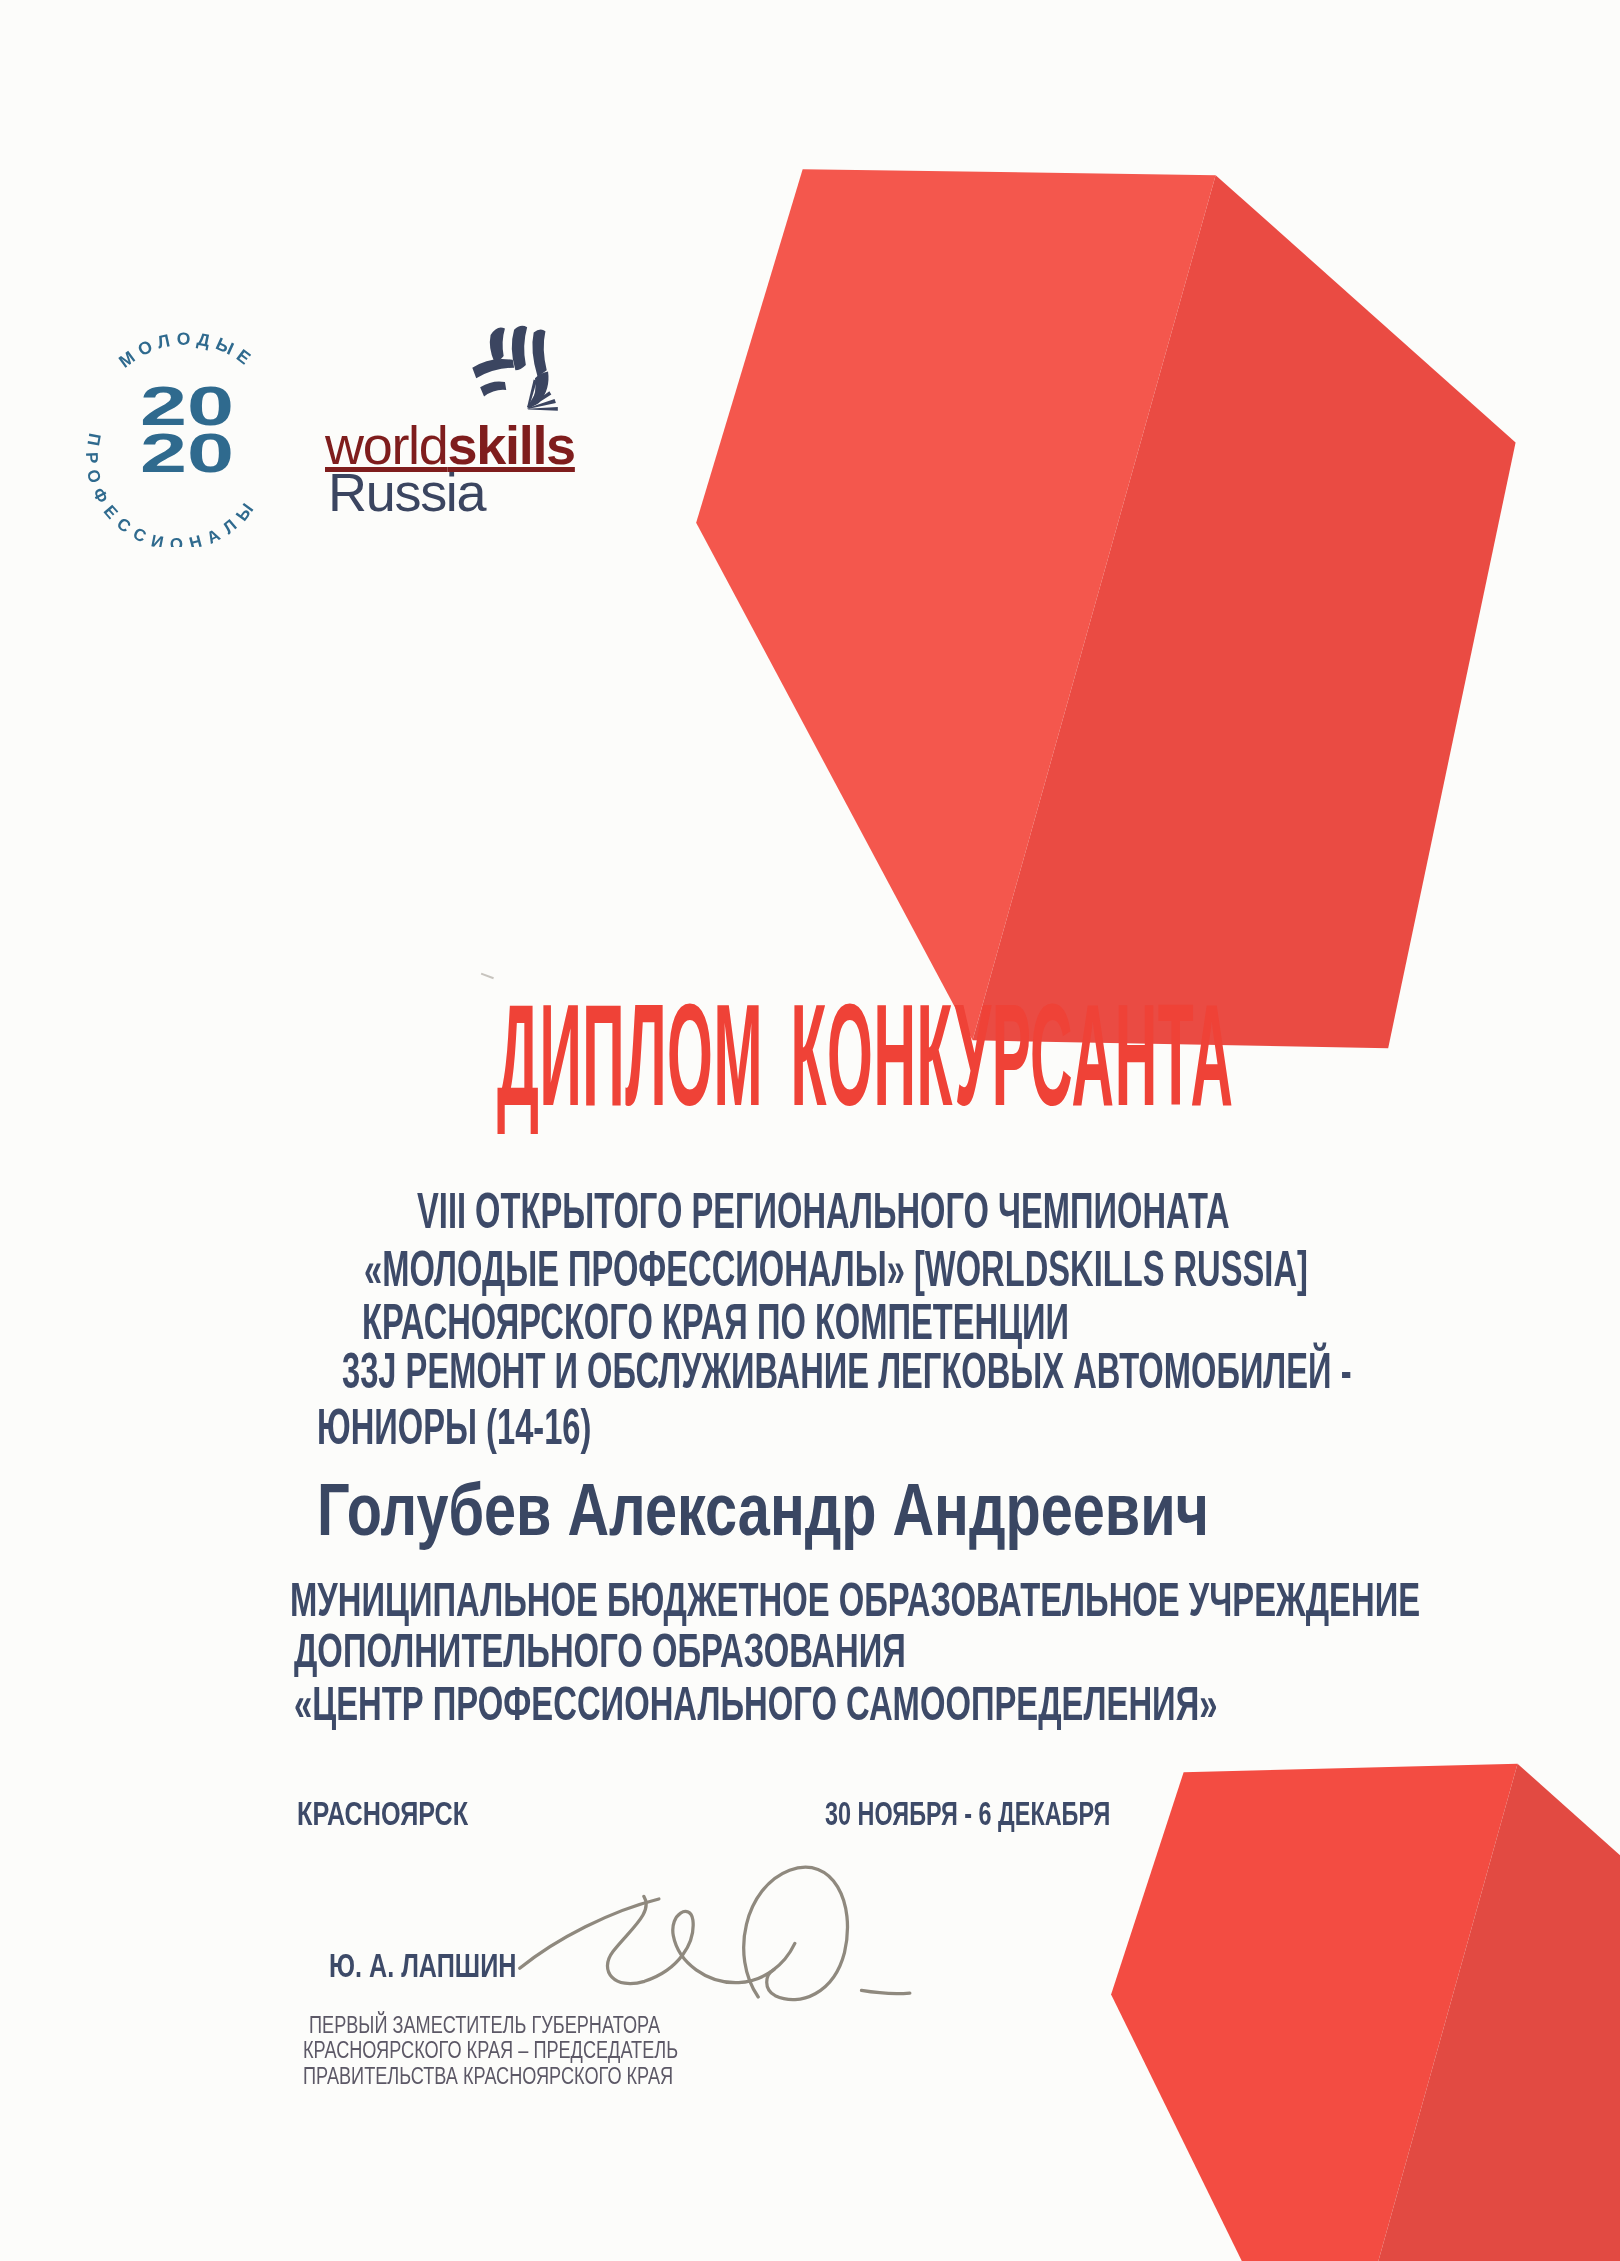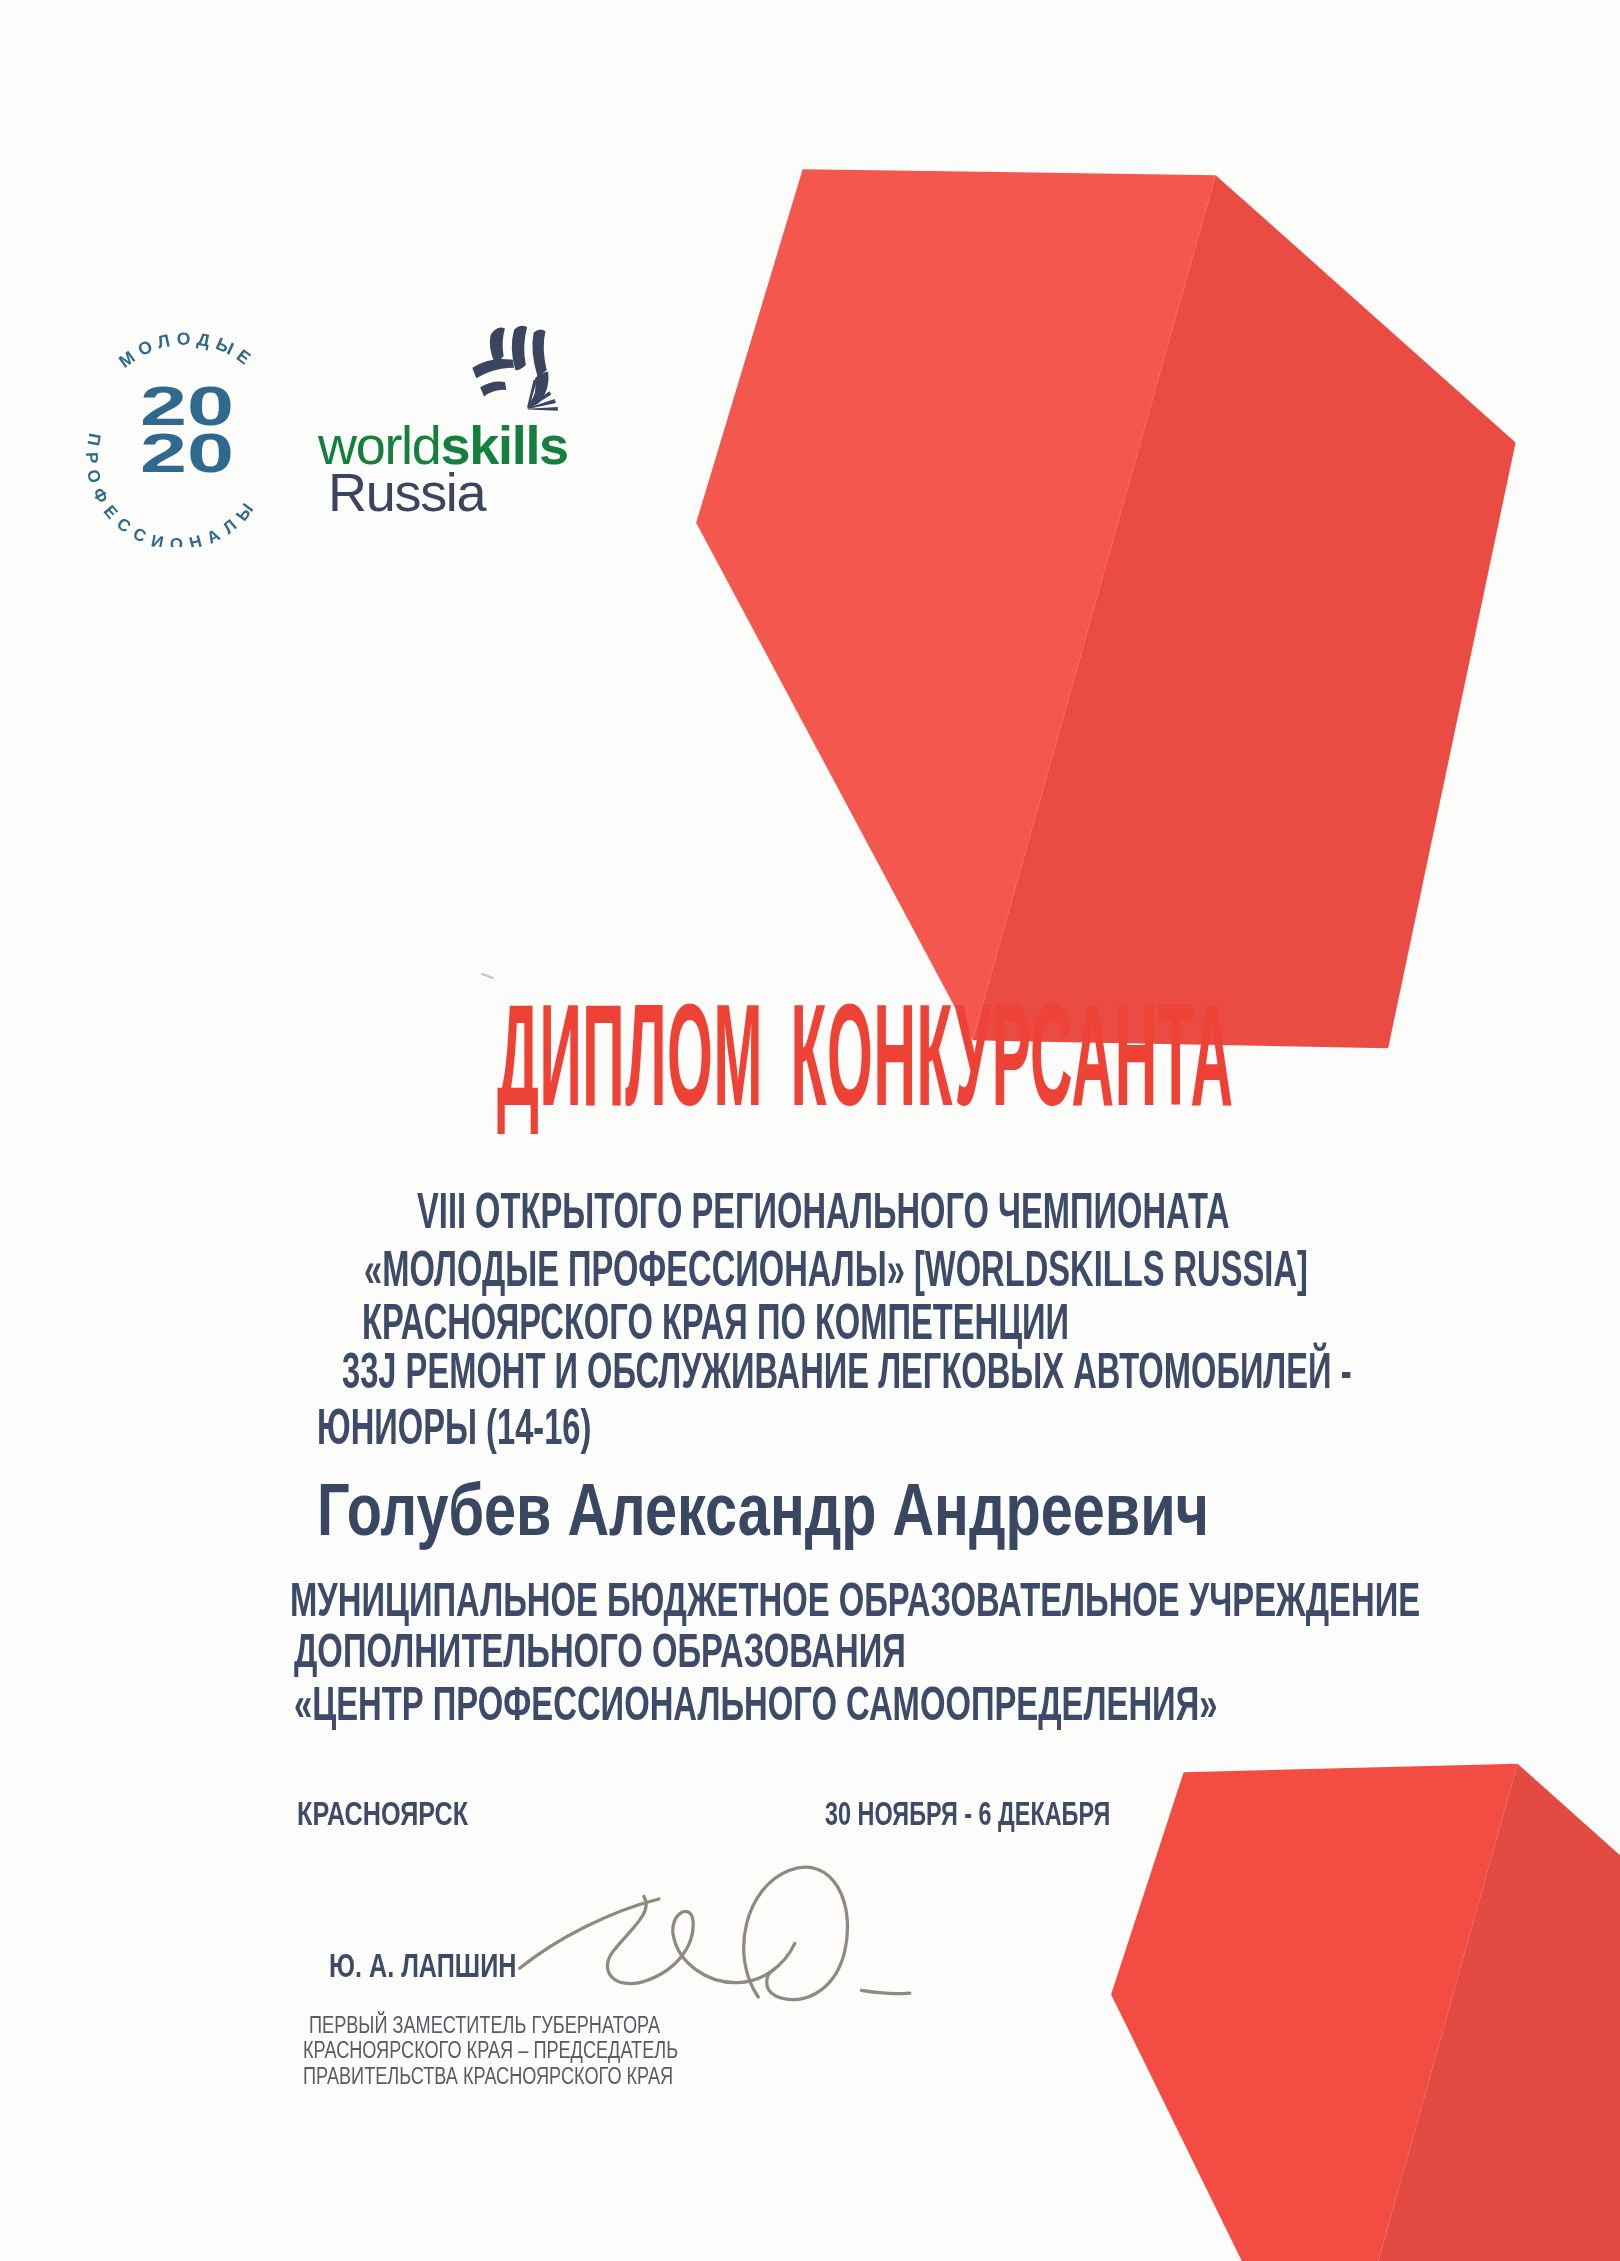--- a/index.html
+++ b/index.html
@@ -59,26 +59,27 @@
     text-align:right;
     font-size:21.6px;line-height:23px;
     font-weight:normal;
     color:#5c5866;
     transform:scale(0.84,1.10);
     transform-origin:100% 0;
     white-space:nowrap;
   }
   
   .ws-line1{
-    left:318px;top:418px;
+    left:325px;top:418px;
     font-size:54px;
-    color:#15803d;
+    color:#7f1d1d;
     font-weight:normal;
     letter-spacing:-1.3px;
     transform:scale(1,1);
+    text-decoration:underline;
   }
   .ws-line1 .b{font-weight:bold;}
   .ws-line2{
     left:328px;top:465px;
     font-size:54px;
     color:#3b4560;
     font-weight:normal;
     letter-spacing:-1.3px;
   }
 </style>

